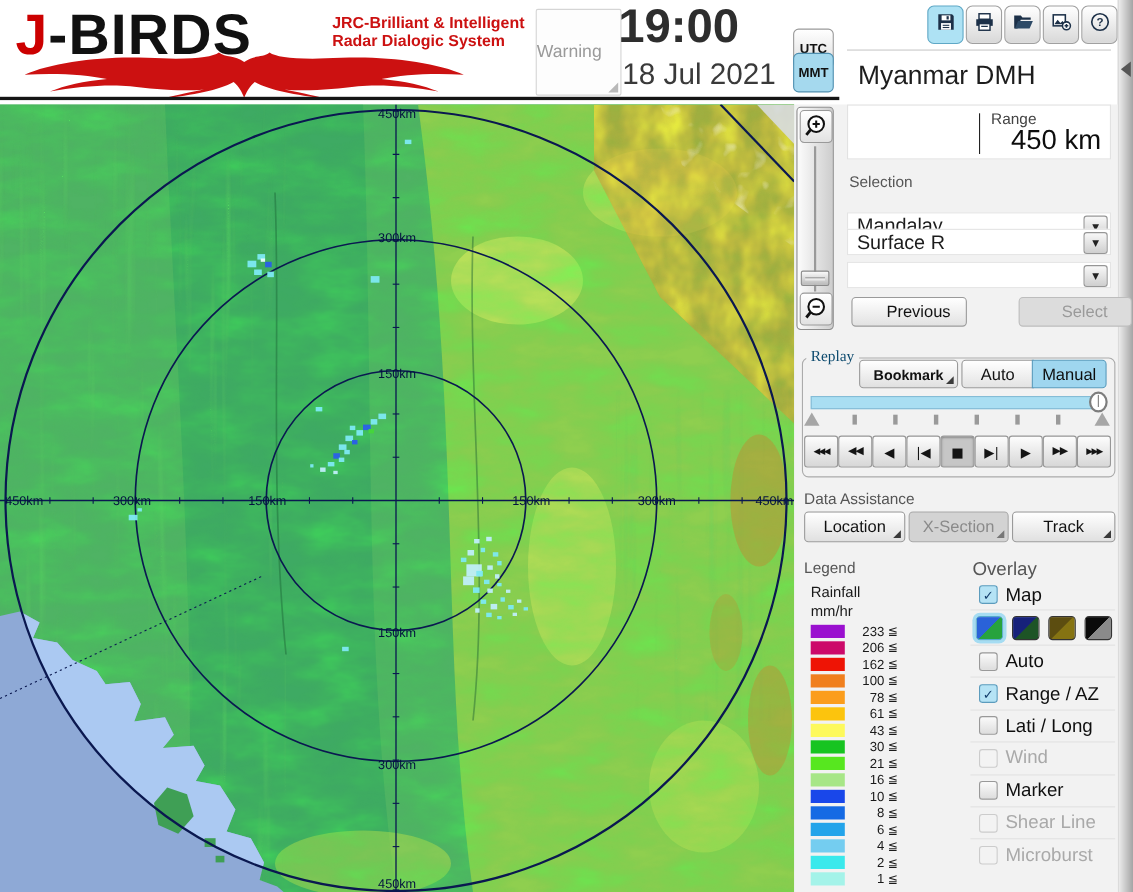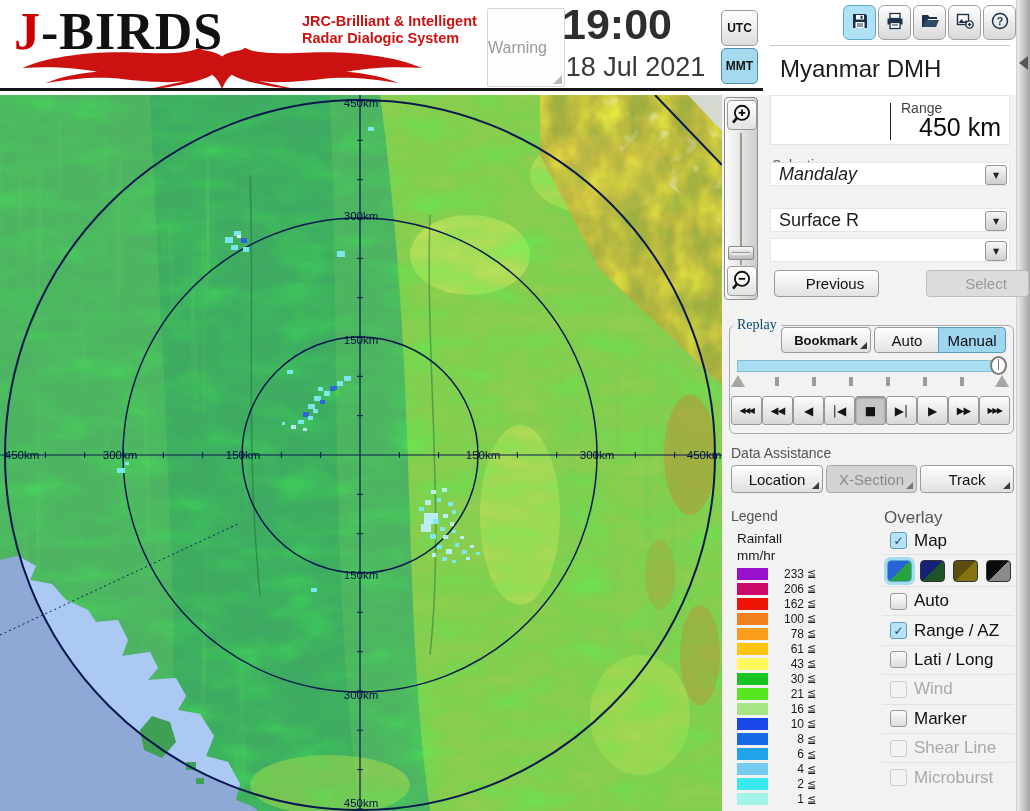--- a/index.html
+++ b/index.html
@@ -1,21 +1,21 @@
 <!DOCTYPE html>
 <html><head>
 <meta charset="utf-8">
 <style>
   html,body{margin:0;padding:0;background:#888;}
   #app{position:relative;width:1030px;height:811px;background:#fff;overflow:hidden;
        font-family:"Liberation Sans",sans-serif;-webkit-font-smoothing:antialiased;}
   .abs{position:absolute;}
 
   
-  #logo-title{left:14px;top:2px;font-family:Liberation Serif, serif;font-weight:bold;
+  #logo-title{left:14px;top:2px;font-family:Liberation Sans, sans-serif;font-weight:bold;
               font-size:52px;letter-spacing:1px;color:#111;}
   #logo-title .accent{color:#cc0000;}
   #logo-sub{left:302px;top:13px;width:180px;color:#cc1111;font-weight:bold;font-size:14.5px;line-height:1.15;}
   #logo-eagle{left:12px;top:42px;}
   #warning-box{left:487px;top:8px;width:76px;height:77px;background:#fdfdfd;border:1px solid #d5d5d5;
                border-radius:2px;color:#9a9a9a;font-size:16px;display:flex;align-items:center;justify-content:flex-start;}
   .fold-gray{position:absolute;right:2px;bottom:2px;width:0;height:0;
              border-left:9px solid transparent;border-bottom:9px solid #b9b9b9;}
   #clock-time{left:537px;top:0px;width:160px;text-align:center;font-size:43px;font-weight:bold;color:#2e2e2e;}
   #clock-date{left:548px;top:52px;width:175px;text-align:center;font-size:27px;color:#3a3a3a;}
@@ -142,21 +142,21 @@
   <path fill="#cc1111" d="M210,15 C201,8 192,11 186,6 C179,11 158,13 118,11 C78,9 28,15 2,27 C32,25 60,27 80,31 C58,33 40,37 26,43 C52,38 82,36 102,38 C124,41 152,43 172,41 C152,45 142,47 132,50 C162,46 186,42 200,34 C205,38 208,44 210,49 C212,44 215,38 220,34 C234,42 258,46 288,50 C278,47 268,45 248,41 C268,43 296,41 318,38 C338,36 368,38 394,43 C380,37 362,33 340,31 C360,27 388,25 418,27 C392,15 342,9 302,11 C262,13 241,11 234,6 C228,11 219,8 210,15 Z"></path>
 </svg>
 
 <div class="abs" id="warning-box">
   <span>Warning</span>
   <div class="fold-gray"></div>
 </div>
 <div class="abs" id="clock-time">19:00</div>
 <div class="abs" id="clock-date">18 Jul 2021</div>
 <div id="tz-buttons">
-      <div class="tz-btn" style="top: 10px;">UTC</div>
+      <div class="tz-btn" style="top: 26px;">UTC</div>
       <div class="tz-btn active" style="top: 48px;">MMT</div>
     </div>
 <div id="hdr-divider" class="abs"></div>
 <div id="toolbar">
       <div class="tb-btn active" style="left: 843px;">
         <span><svg width="20" height="20" viewBox="0 0 20 20">
             <path d="M3 3h12.5L17 4.5V17H3z" fill="#1c3048"></path>
             <rect x="6" y="4" width="8" height="4.5" fill="#fff"></rect>
             <rect x="10.5" y="4.7" width="2" height="3" fill="#1c3048"></rect>
             <rect x="5.5" y="11" width="9" height="6" fill="#fff"></rect>
@@ -413,21 +413,21 @@
 </div>
 
 <div class="abs" id="range-box">
   <div class="vline"></div>
   <div id="range-label">Range</div>
   <div id="range-value">450 km</div>
 </div>
 
 <div class="abs" id="selection-label">Selection</div>
 <div id="dd-rows">
-      <div class="dd-row" style="top: 162px; font-style: italic;">
+      <div class="dd-row" style="top: 193px;">
         <div class="dd-text">Mandalay</div>
         <div class="dd-btn">
           <span>▼</span>
         </div>
       </div>
       <div class="dd-row" style="top: 208px;">
         <div class="dd-text">Surface R</div>
         <div class="dd-btn">
           <span>▼</span>
         </div>

